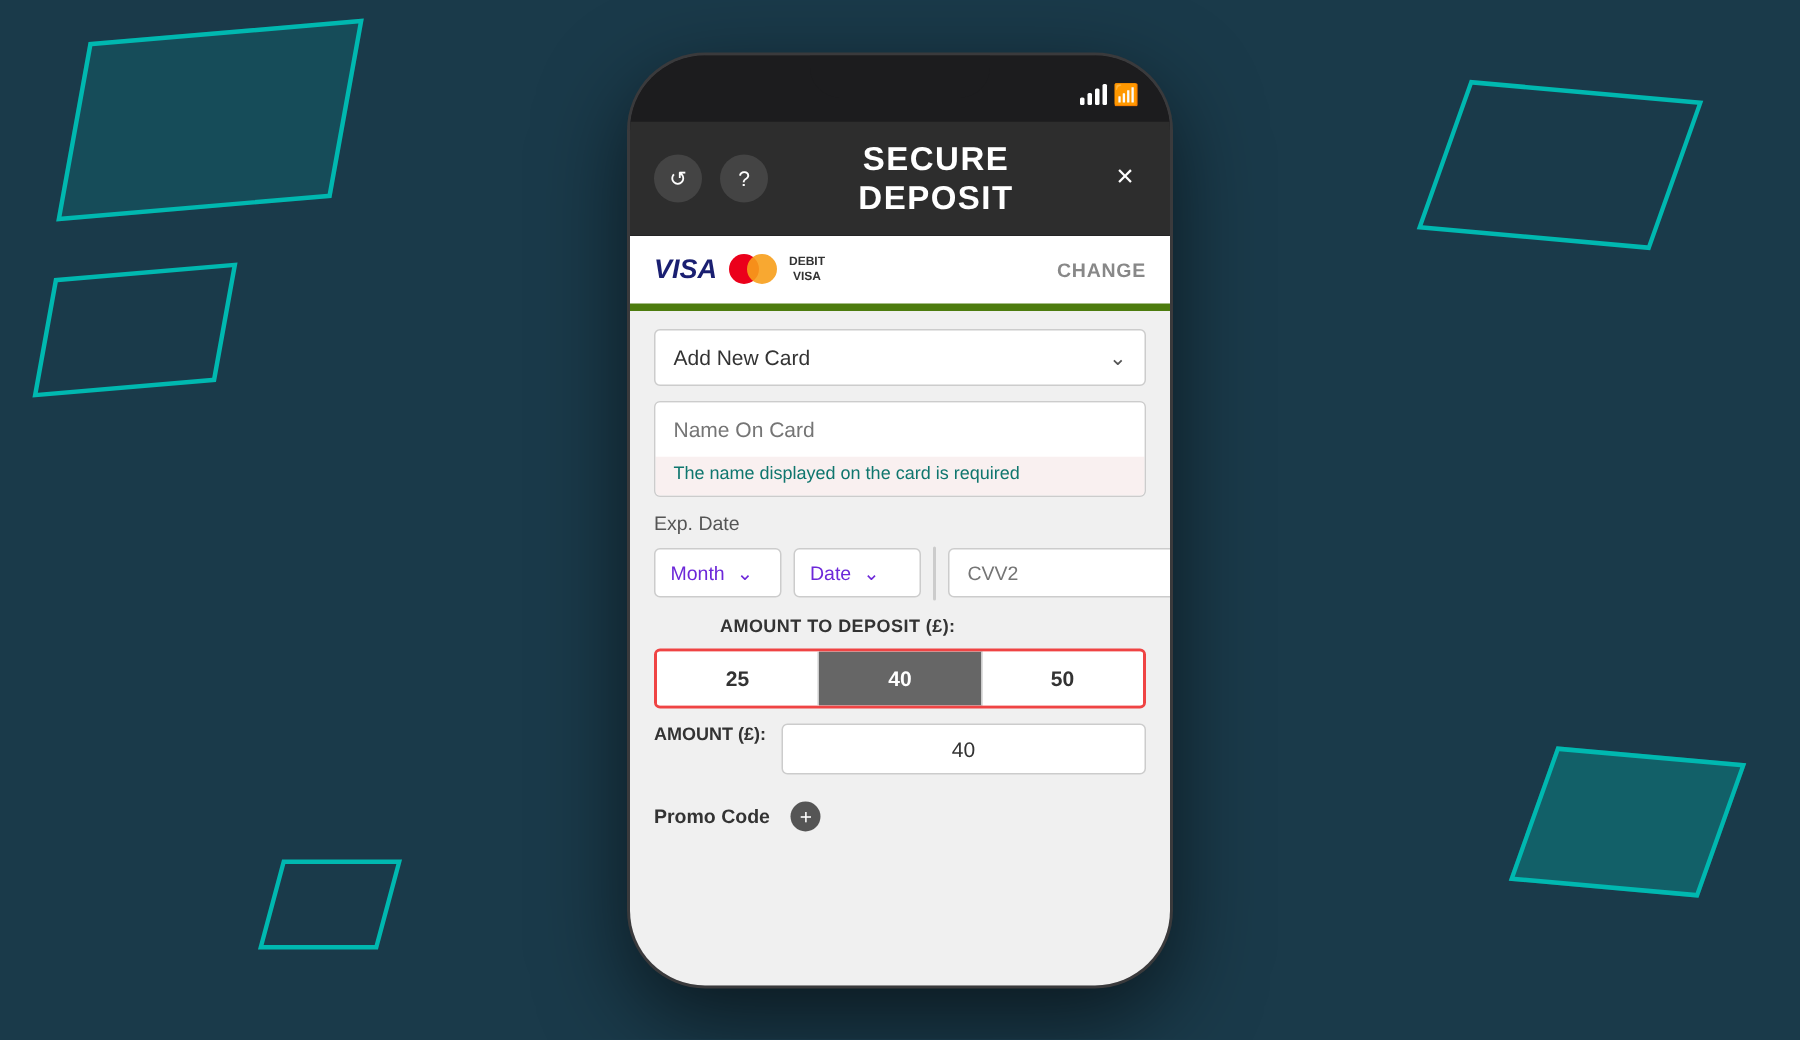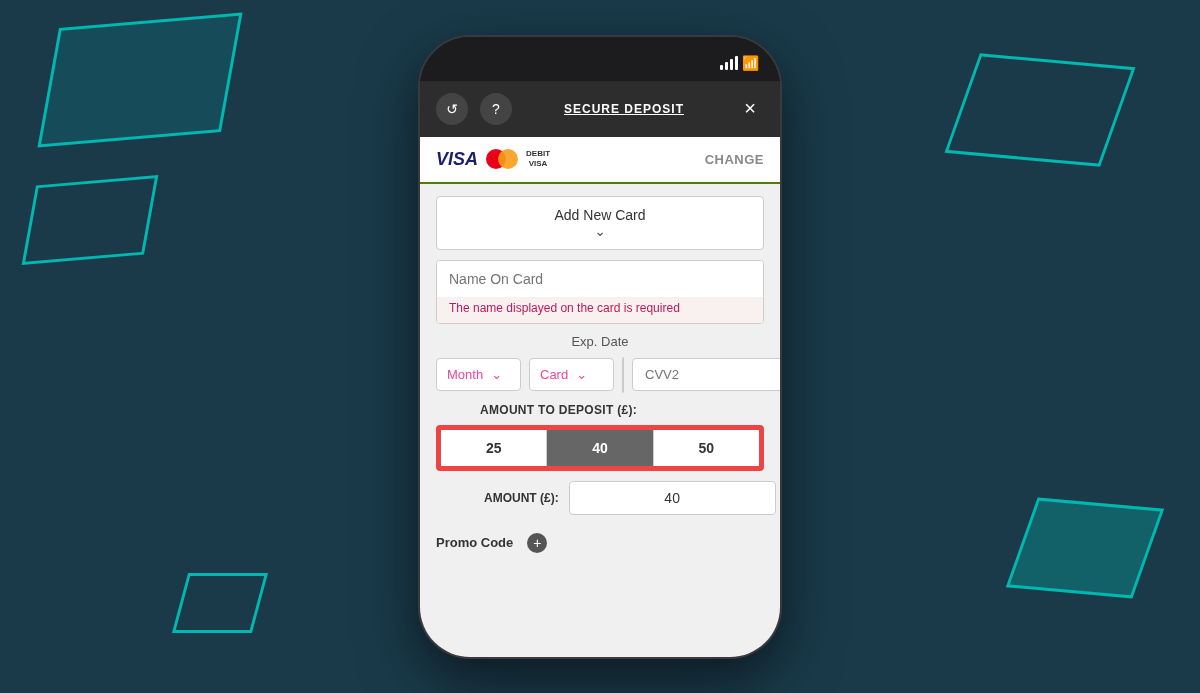--- a/index.html
+++ b/index.html
@@ -144,23 +144,22 @@
       color: white;
       font-size: 14px;
       cursor: pointer;
     }
 
     .modal-title {
       flex: 1;
       text-align: center;
       color: white;
       font-weight: bold;
-      font-size: 12px;
+      font-size: 22px;
       letter-spacing: 1px;
-      text-decoration: underline;
     }
 
     .close-btn {
       color: white;
       font-size: 20px;
       cursor: pointer;
       width: 28px;
       height: 28px;
       display: flex;
       align-items: center;
@@ -175,21 +174,21 @@
       padding: 0;
     }
 
     
     .payment-method-bar {
       background: white;
       padding: 12px 16px;
       display: flex;
       align-items: center;
       justify-content: space-between;
-      border-bottom: 2px solid #4d7c0f;
+      border-bottom: 5px solid #4d7c0f;
     }
 
     .payment-logos {
       display: flex;
       align-items: center;
       gap: 8px;
     }
 
     .visa-logo {
       font-size: 18px;
@@ -256,21 +255,20 @@
       background: white;
       border: 1px solid #ccc;
       border-radius: 4px;
       padding: 10px 12px;
       display: flex;
       align-items: center;
       justify-content: space-between;
       cursor: pointer;
       font-size: 14px;
       color: #333;
-      flex-direction: column;
     }
 
     .dropdown-arrow {
       color: #555;
       font-size: 14px;
     }
 
     
     .input-field-container {
       background: white;
@@ -283,57 +281,56 @@
       width: 100%;
       border: none;
       padding: 10px 12px;
       font-size: 14px;
       color: #15803d;
       outline: none;
       background: white;
     }
 
     .error-message {
-      color: #be185d;
+      color: #0f766e;
       font-size: 12px;
       padding: 4px 12px 8px;
       background: #f9f0f0;
     }
 
     
     .exp-date-section {
       display: flex;
       flex-direction: column;
       gap: 8px;
     }
 
     .exp-date-label {
       font-size: 13px;
       color: #555;
       font-weight: normal;
-      text-align: center;
     }
 
     .exp-date-row {
       display: flex;
       align-items: center;
       gap: 8px;
     }
 
     .exp-dropdown {
       background: white;
       border: 1px solid #ccc;
       border-radius: 4px;
       padding: 8px 10px;
       display: flex;
       align-items: center;
       gap: 8px;
       cursor: pointer;
       font-size: 13px;
-      color: #ec4899;
+      color: #6d28d9;
       min-width: 85px;
     }
 
     .card-icon-box {
       background: #e8e8e8;
       border: 1px solid #ccc;
       border-radius: 4px;
       width: 52px;
       height: 36px;
       display: flex;
@@ -382,21 +379,21 @@
       font-size: 12px;
       font-weight: bold;
       color: #333;
       letter-spacing: 0.3px;
       margin-left: 44px;
     }
 
     .amount-buttons {
       display: flex;
       gap: 0;
-      border: 5px solid #ef4444;
+      border: 2px solid #ef4444;
       border-radius: 4px;
       overflow: hidden;
       background: white;
     }
 
     .amount-btn {
       flex: 1;
       padding: 10px;
       text-align: center;
       font-size: 14px;
@@ -413,23 +410,21 @@
     }
 
     .amount-btn.active {
       background: #666;
       color: white;
     }
 
     
     .amount-input-row {
       display: flex;
-      align-items: center;
       gap: 10px;
-      margin-left: 48px;
     }
 
     .amount-input-label {
       font-size: 12px;
       font-weight: bold;
       color: #333;
       white-space: nowrap;
     }
 
     .amount-input {
@@ -539,21 +534,21 @@
         <div class="exp-date-section">
           <span class="exp-date-label">Exp. Date</span>
           <div class="exp-date-row">
 
             <div class="exp-dropdown">
               <span>Month</span>
               <span>⌄</span>
             </div>
 
             <div class="exp-dropdown">
-              <span>Card</span>
+              <span>Date</span>
               <span>⌄</span>
             </div>
 
             <div class="card-icon-box">
               <div class="card-icon-visual">
                 <div class="card-chip"></div>
               </div>
             </div>
 
             <input class="cvv2-field" type="text" placeholder="CVV2" style="">

